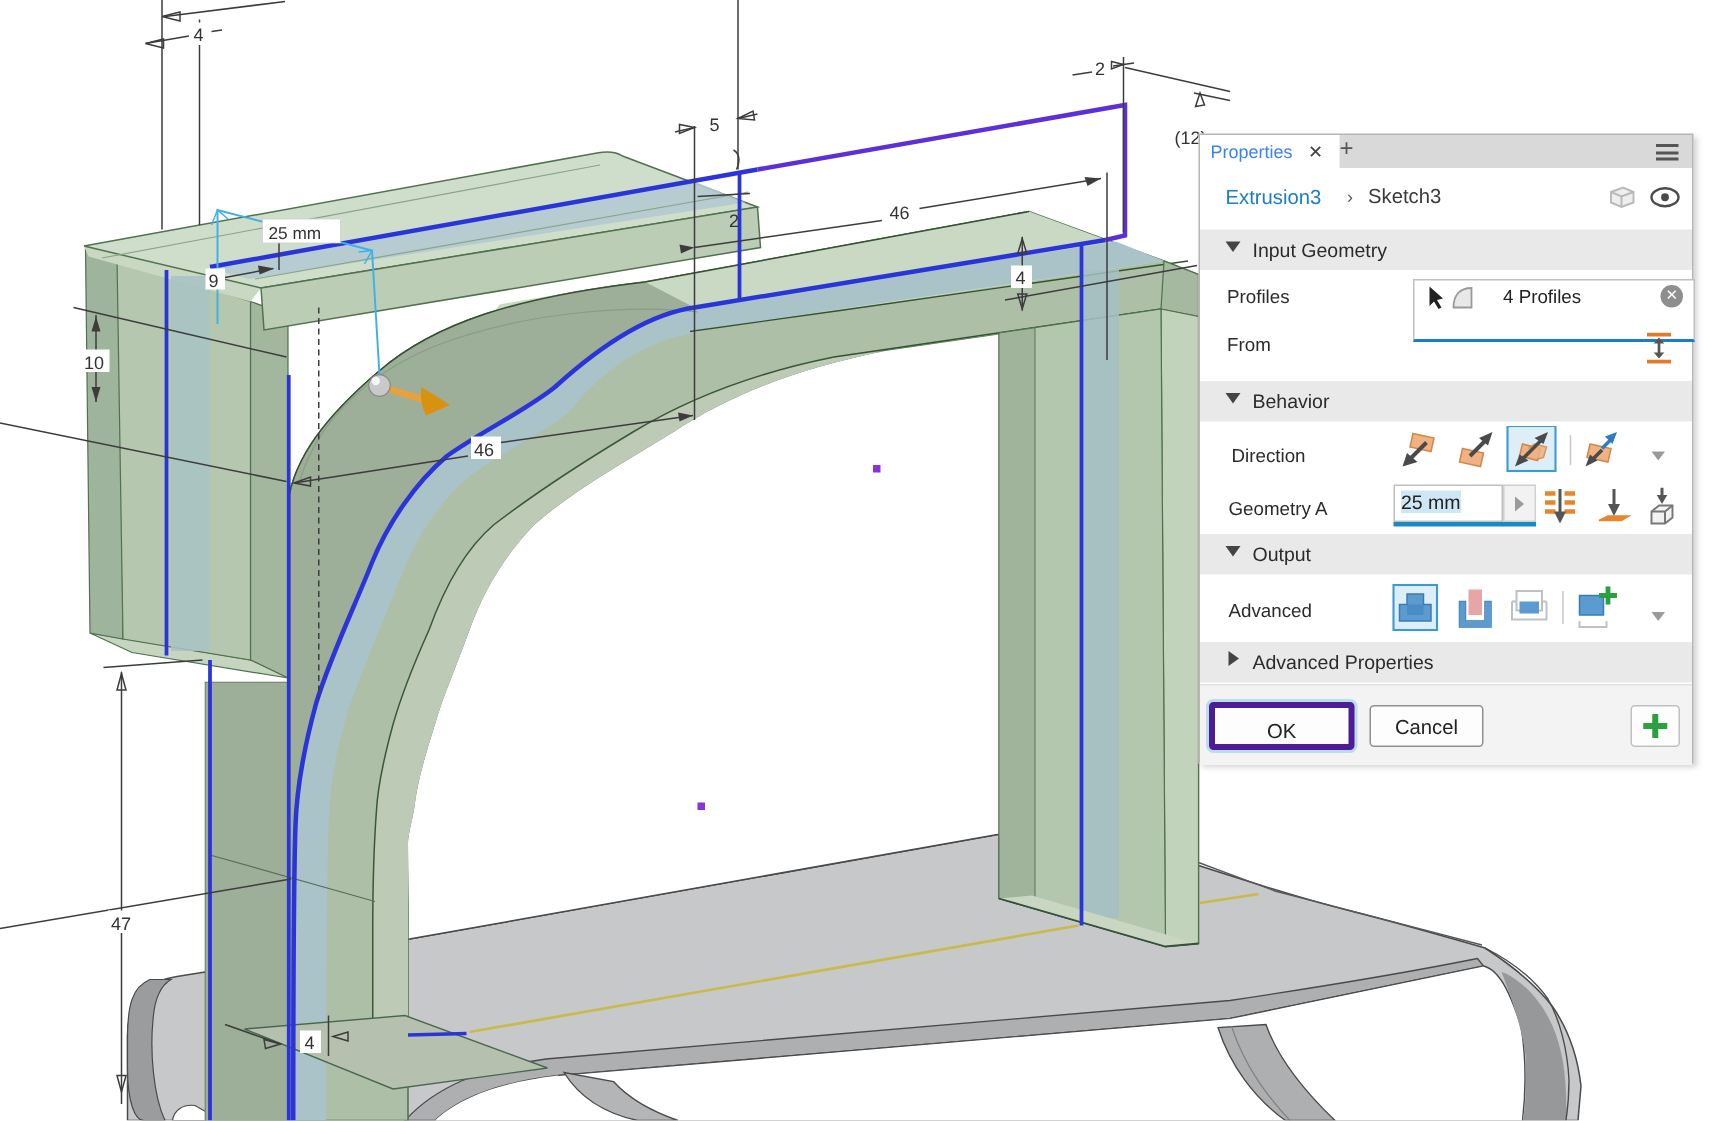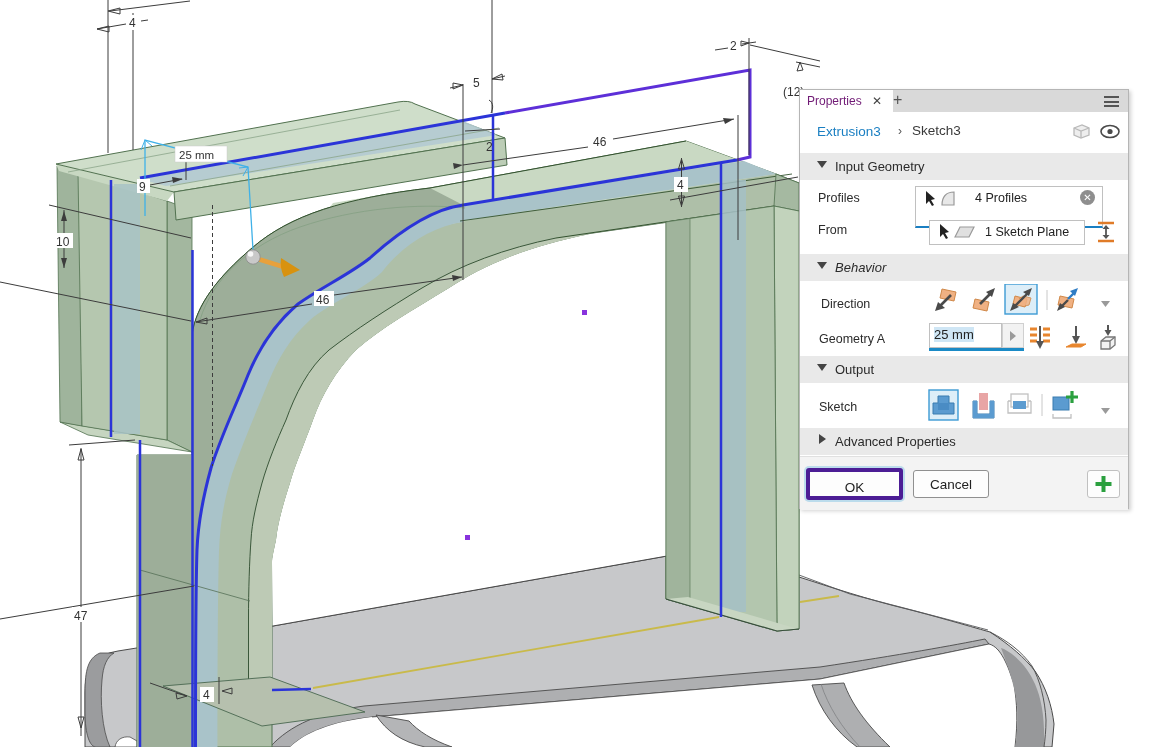--- a/index.html
+++ b/index.html
@@ -1,20 +1,20 @@
 <!DOCTYPE html>
 <html><head>
 <meta charset="utf-8">
 <style>
   html,body{margin:0;padding:0;background:#fff;font-family:"Liberation Sans",sans-serif;}
   #stage{position:relative;width:1156px;height:747px;overflow:hidden;background:#fff;}
   svg{position:absolute;left:0;top:0;}
   #panel{position:absolute;left:799px;top:89px;width:330px;height:420px;background:#fff;border:1px solid #b5b5b5;box-shadow:2px 2px 4px rgba(0,0,0,0.18);box-sizing:border-box;font-family:"Liberation Sans",sans-serif;}
   .tabbar{position:absolute;left:0;top:0;width:100%;height:22px;background:#d9d9d9;border-bottom:1px solid #c8c8c8;}
-  .tab{position:absolute;left:0;top:0;width:86px;height:22px;background:#fff;font-size:12px;color:#701a75;padding-left:7px;line-height:22px;}
+  .tab{position:absolute;left:0;top:0;width:86px;height:22px;background:#fff;font-size:12px;color:#3b82f6;padding-left:7px;line-height:22px;}
   .tabx{position:absolute;left:72px;top:0;font-size:12px;color:#444;line-height:22px;}
   .tabplus{position:absolute;left:93px;top:-1px;font-size:16px;color:#555;line-height:22px;}
   .hamb{position:absolute;right:9px;top:6px;width:15px;height:11px;}
   .hamb div{height:2px;background:#555;margin-bottom:2.5px;}
   .crumb{position:absolute;left:0;top:22px;width:100%;height:40px;background:#fff;}
   .ext{position:absolute;left:17px;top:12px;font-size:13.5px;color:#1a7fc2;border-bottom:1px solid #1a7fc2;padding-bottom:18px;}
   .chev{position:absolute;left:98px;top:12px;font-size:12px;color:#555;}
   .sk3{position:absolute;left:112px;top:11px;font-size:13.5px;color:#3a3a3a;}
   .sechdr{position:absolute;left:0;width:100%;height:27px;background:#e9e9e9;color:#2b2b2b;font-size:13px;}
   .sechdr .tri{position:absolute;left:17px;top:8px;width:0;height:0;border-left:5px solid transparent;border-right:5px solid transparent;border-top:7px solid #444;}
@@ -302,44 +302,37 @@
         <circle cx="40" cy="9.5" r="2.6" fill="#4a4a4a"></circle>
       </g>
     </svg>
   </div>
   <div class="sechdr" style="top:63px;">
         <div class="tri"></div>
         <span>Input Geometry</span>
       </div>
   <div class="rowlab" style="left:18px;top:101px;">Profiles</div>
 
-  <div style="position:absolute;left:115px;top:96px;width:188px;height:42px;background:#fff;border:1px solid #c0c0c0;border-bottom:2px solid #1a7fc2;box-sizing:border-box;">
+  <div style="position:absolute;left:142px;top:96px;width:188px;height:42px;background:#fff;border:1px solid #c0c0c0;border-bottom:2px solid #1a7fc2;box-sizing:border-box;">
     <svg width="186" height="24">
       <path d="M10,4 L10,17 L13,14 L16,19 L18,18 L15,13 L19,12 Z" fill="#222"></path>
       <path d="M26,18 C26,10 30,5 38,5 L38,18 Z" fill="#e8e8e8" stroke="#9a9a9a" stroke-width="1.2"></path>
     </svg>
     <span style="position:absolute;left:59px;top:4px;font-size:12.5px;color:#222;">4 Profiles</span>
     <span style="position:absolute;right:7px;top:3px;width:15px;height:15px;border-radius:50%;background:#8e8e8e;color:#fff;font-size:10px;text-align:center;line-height:15px;">✕</span>
   </div>
   <div class="rowlab" style="left:18px;top:133px;">From</div>
 
-  <div style="position:absolute;left:129px;top:130px;width:156px;height:25px;background:#fff;border:1px solid #c0c0c0;box-sizing:border-box;">
-    <svg width="154" height="23">
-      <path d="M10,3 L10,16 L13,13 L16,18 L18,17 L15,12 L19,11 Z" fill="#222"></path>
-      <path d="M25,16 L30,6 L44,6 L39,16 Z" fill="#e0e0e0" stroke="#9a9a9a" stroke-width="1.2"></path>
-    </svg>
-    <span style="position:absolute;left:55px;top:4px;font-size:12.5px;color:#222;">1 Sketch Plane</span>
-  </div>
 
   <svg width="24" height="24" style="position:absolute;left:294px;top:130px;">
     <path d="M4,3 L20,3 M4,21 L20,21" stroke="#e07b28" stroke-width="2.5"></path>
     <path d="M12,6 L12,18" stroke="#555" stroke-width="1.8"></path>
     <path d="M12,5 L8.5,9 L15.5,9 Z M12,19 L8.5,15 L15.5,15 Z" fill="#555"></path>
   </svg>
-  <div class="sechdr" style="top:164px;font-style:italic;">
+  <div class="sechdr" style="top:164px;">
         <div class="tri"></div>
         <span>Behavior</span>
       </div>
   <div class="rowlab" style="left:21px;top:207px;">Direction</div>
 
   <svg width="200" height="34" style="position:absolute;left:128px;top:194px;">
 
     <g transform="translate(6,3)">
       <path d="M8,2 L22,5 L20,14 L6,11 Z" fill="#f0b183" stroke="#d08848" stroke-width="1"></path>
       <path d="M17,8 L4,21" stroke="#4a4a4a" stroke-width="2.6"></path>
@@ -398,21 +391,21 @@
       <path d="M10,0 L10,6" stroke="#555" stroke-width="2"></path>
       <path d="M10,11 L6.5,5 L13.5,5 Z" fill="#555"></path>
       <path d="M3,16 L8,12 L17,12 L17,20 L12,24 L3,24 Z" fill="#f2f2f2" stroke="#777" stroke-width="1.3"></path>
       <path d="M3,16 L12,16 L12,24 M12,16 L17,12" fill="none" stroke="#777" stroke-width="1.3"></path>
     </g>
   </svg>
   <div class="sechdr" style="top:266px;">
         <div class="tri"></div>
         <span>Output</span>
       </div>
-  <div class="rowlab" style="left:19px;top:310px;">Sketch</div>
+  <div class="rowlab" style="left:19px;top:310px;">Advanced</div>
 
   <svg width="200" height="36" style="position:absolute;left:128px;top:299px;">
     <rect x="1" y="1" width="29" height="30" fill="#ddeef8" stroke="#3d9bd4" stroke-width="1.4"></rect>
     <g>
       <path d="M5,14 L10,14 L10,7 L21,7 L21,14 L26,14 L26,25 L5,25 Z" fill="#5b9bd0" stroke="#3a7cb0" stroke-width="1"></path>
       <rect x="10" y="14" width="11" height="7" fill="#4a8cc4"></rect>
     </g>
     <g transform="translate(40,0)">
       <path d="M5,12 L9,12 L9,25 L22,25 L22,12 L26,12 L26,29 L5,29 Z" fill="#5b9bd0" stroke="#3a7cb0" stroke-width="1" fill-rule="evenodd"></path>
       <path d="M5,12 L9,12 L9,25 L22,25 L22,12 L26,12 L26,29 L5,29 Z" fill="#5b9bd0"></path>

